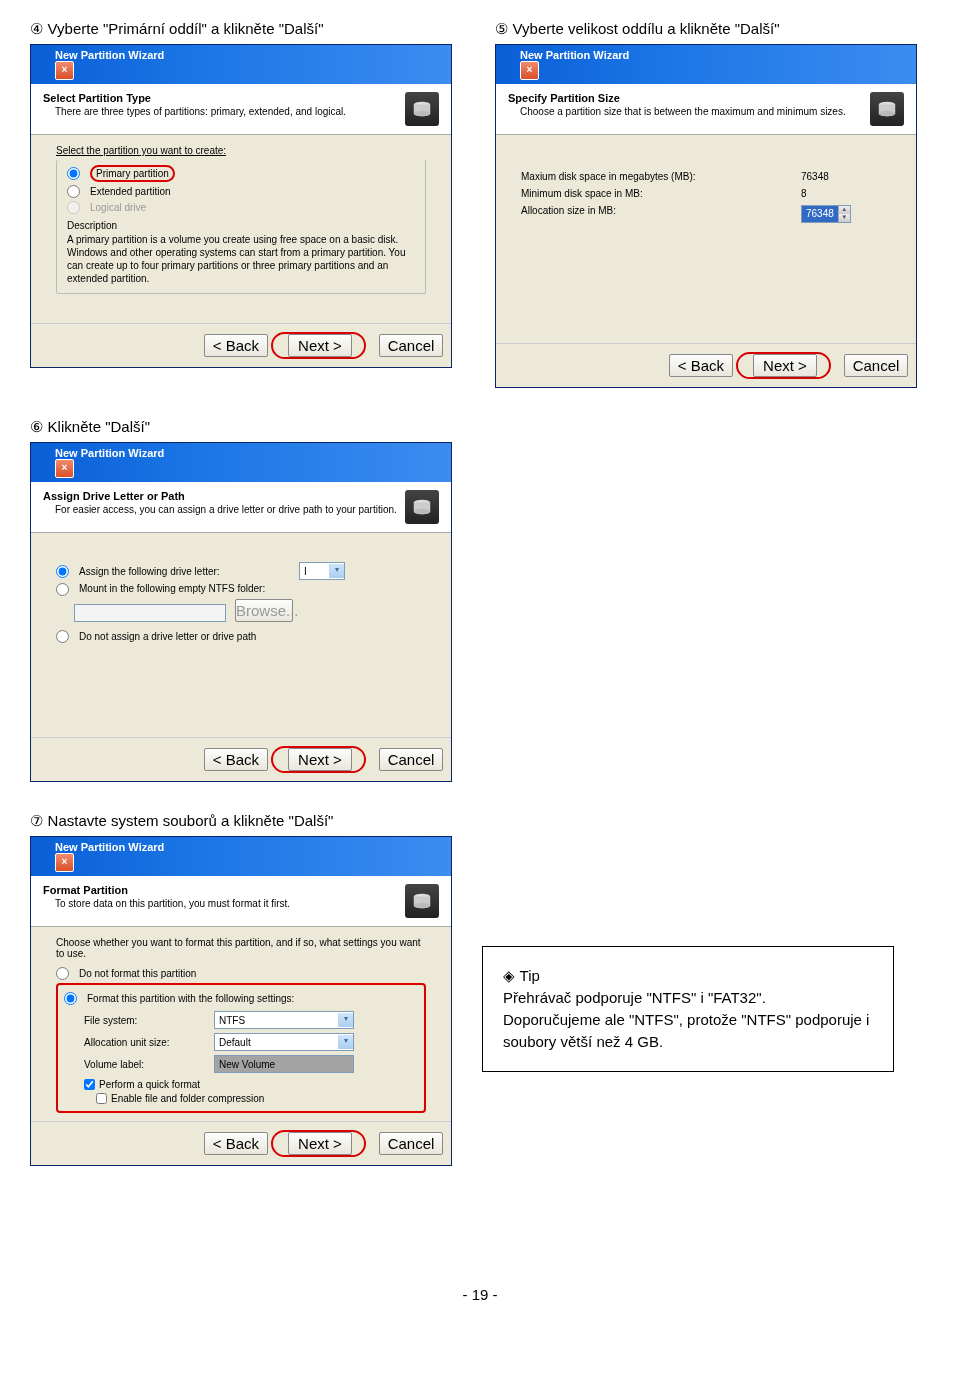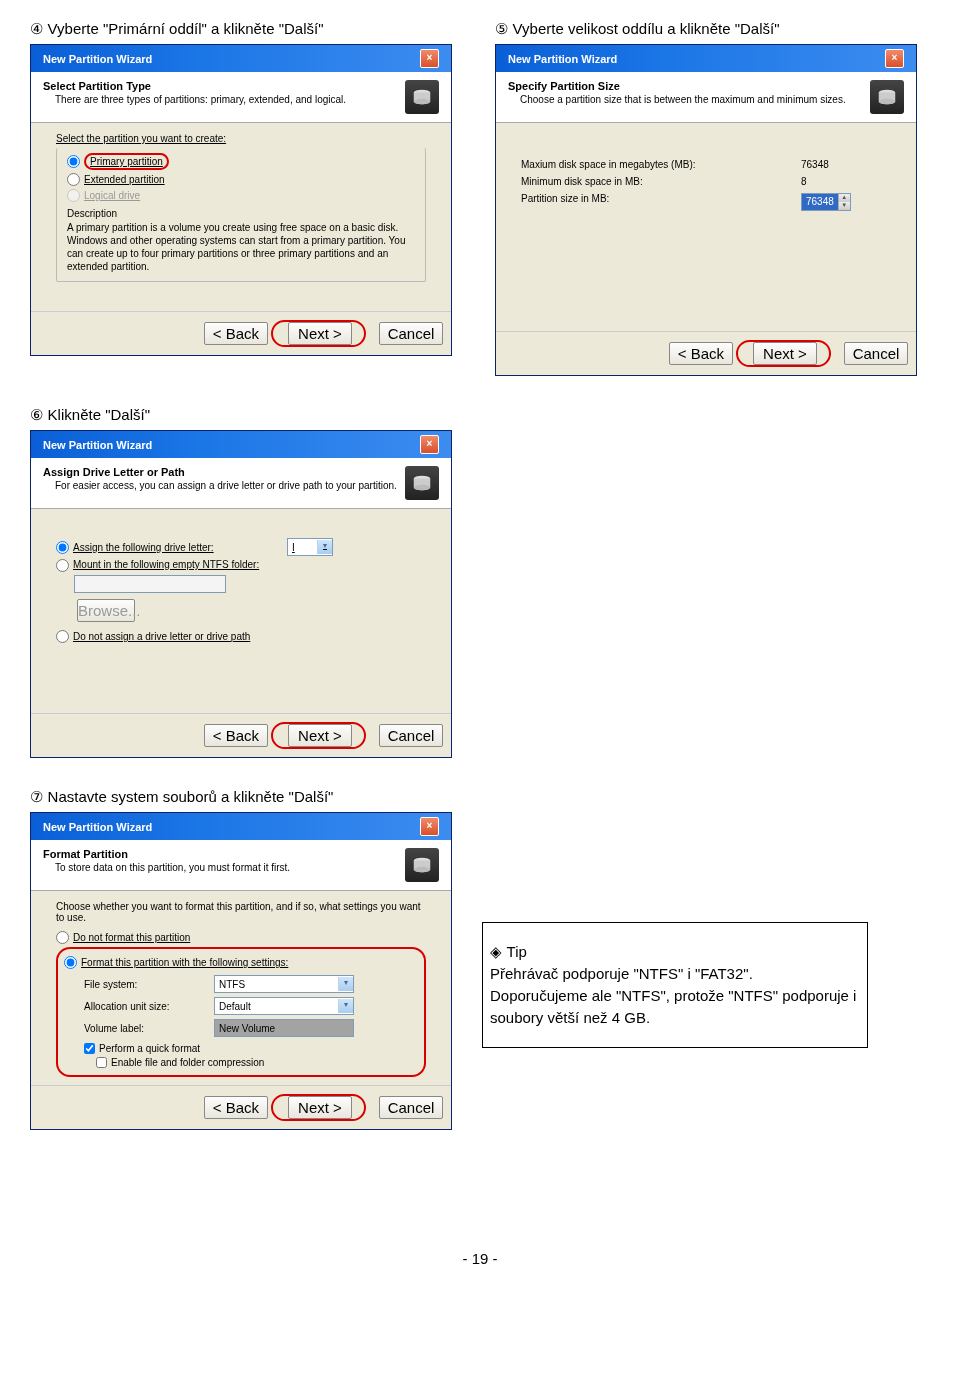--- a/index.html
+++ b/index.html
@@ -28,24 +28,24 @@
     width: 420px;
     background: #ece9d8;
     font-family: Tahoma, Arial, sans-serif;
     font-size: 11px;
   }
   .titlebar {
     background: linear-gradient(to right, #0a5fd6, #1b76e6 40%, #3d8cf0);
     color: #fff;
     font-weight: bold;
     font-size: 11px;
-    padding: 4px 12px;
+    padding: 4px 24px;
     display: flex;
     justify-content: space-between;
-    align-items: center;
+    flex-direction: column;
   }
   .closebtn {
     width: 17px;
     height: 17px;
     background: linear-gradient(#f08b6c, #d8502a);
     border: 1px solid #fff;
     border-radius: 2px;
     color: #fff;
     font-size: 10px;
     line-height: 15px;
@@ -91,21 +91,21 @@
     border: 1px solid #bbb;
     border-radius: 2px;
     padding: 8px 10px;
     margin-top: 4px;
   }
   .desc-text {
     font-size: 10px;
     line-height: 13px;
     margin-top: 2px;
   }
-  .radio { display: flex; align-items: center; gap: 4px; margin: 3px 0; text-decoration: underline; }
+  .radio { display: flex; align-items: center; gap: 10px; margin: 3px 0; }
   .radio input { margin: 0; }
   .hl-red {
     border: 2px solid #d80000;
     border-radius: 10px;
     padding: 1px 4px;
     display: inline-block;
   }
   .hl-red-oval {
     border: 2px solid #d80000;
     border-radius: 14px;
@@ -196,21 +196,21 @@
   .format-grid {
     display: grid;
     grid-template-columns: 110px 140px;
     gap: 4px 20px;
     margin: 6px 0 6px 20px;
     font-size: 10px;
     align-items: center;
   }
   .tip-box {
     border: 1px solid #000;
-    padding: 18px 7px;
+    padding: 18px 20px;
     font-size: 15px;
     line-height: 22px;
     margin-top: 110px;
     width: 370px;
   }
   .tip-box .tip-title::before {
     content: "◈";
     margin-right: 5px;
   }
   .page-num {
@@ -295,21 +295,21 @@
       <div class="content" style="padding-top:30px;">
         <div class="spec-row">
           <span>Maxium disk space in megabytes (MB):</span>
           <span class="v">76348</span>
         </div>
         <div class="spec-row">
           <span>Minimum disk space in MB:</span>
           <span class="v">8</span>
         </div>
         <div class="spec-row">
-          <span>Partition size in MB:</span>
+          <span>Allocation size in MB:</span>
           <span class="v">
             <span class="spinbox">
               <span class="val">76348</span>
               <span class="spin-btns">
                   <div>▲</div>
                   <div>▼</div>
                 </span>
             </span>
           </span>
         </div>
@@ -348,21 +348,21 @@
       <span style="width:210px; display:inline-block">Assign the following drive letter:</span>
       <span class="combo" style="width:40px;">
         <span>I</span>
         <span class="arrow">▾</span>
       </span>
     </div>
     <div class="radio" style="align-items:flex-start; flex-wrap:wrap;">
       <input type="radio" style="">
       <span>Mount in the following empty NTFS folder:</span>
     </div>
-    <div style="margin-left:18px; display:flex; gap:6px; align-items:flex-start;flex-direction:column;">
+    <div style="margin-left:18px; display:flex; gap:6px; align-items:flex-end;">
       <span class="textfield"></span>
       <span class="btn disabled" style="width:56px">Browse...</span>
     </div>
     <div class="radio" style="margin-top:8px">
       <input type="radio" style="">
       <span>Do not assign a drive letter or drive path</span>
     </div>
   </div>
   <div class="footer">
     <span class="btn">&lt; Back</span>
@@ -391,21 +391,21 @@
               <ellipse cx="12" cy="17" rx="9" ry="3" fill="#bbb"></ellipse>
             </svg>
         </div>
       </div>
       <div class="content">
         <div style="margin-bottom:8px">Choose whether you want to format this partition, and if so, what settings you want to use.</div>
         <div class="radio">
           <input type="radio" style="">
           <span>Do not format this partition</span>
         </div>
-        <div style="border:2px solid #d80000; border-radius:14px; padding:4px 6px;">
+        <div style="border:2px solid #d80000; border-radius:4px; padding:4px 6px;">
           <div class="radio">
             <input type="radio" checked="" style="">
             <span>Format this partition with the following settings:</span>
           </div>
           <div class="format-grid">
             <span>File system:</span>
             <span class="combo">
               <span>NTFS</span>
               <span class="arrow">▾</span>
             </span>

